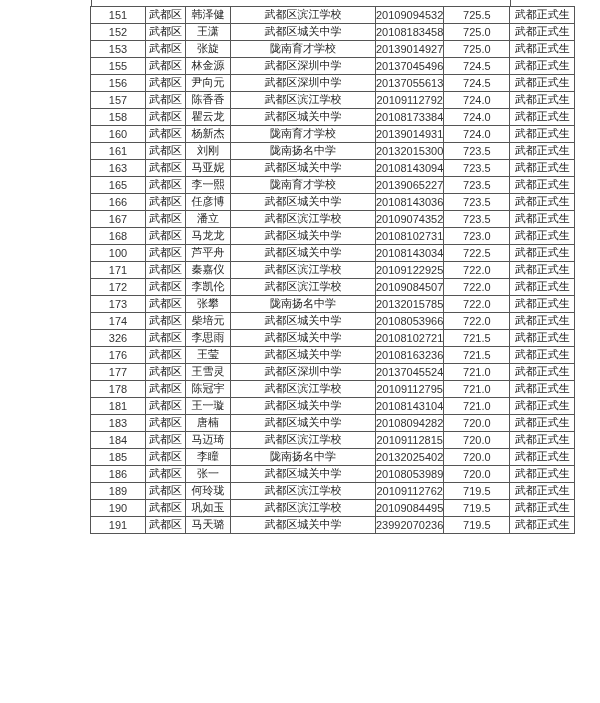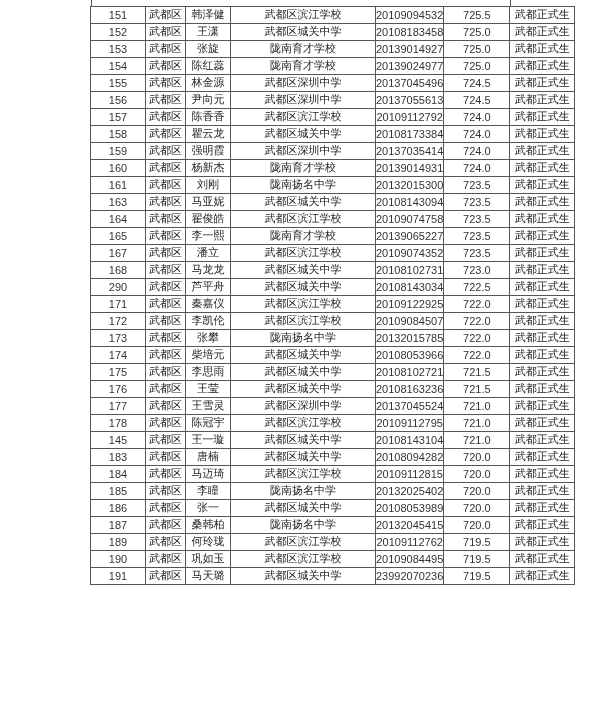--- a/index.html
+++ b/index.html
@@ -49,29 +49,20 @@
       <tr>
         <td class="num">153</td>
         <td class="district">武都区</td>
         <td class="name">张旋</td>
         <td class="school">陇南育才学校</td>
         <td class="id">20139014927</td>
         <td class="score">725.0</td>
         <td class="type">武都正式生</td>
       </tr>
       <tr>
-        <td class="num">154</td>
-        <td class="district">武都区</td>
-        <td class="name">陈红蕊</td>
-        <td class="school">陇南育才学校</td>
-        <td class="id">20139024977</td>
-        <td class="score">725.0</td>
-        <td class="type">武都正式生</td>
-      </tr>
-      <tr>
         <td class="num">155</td>
         <td class="district">武都区</td>
         <td class="name">林金源</td>
         <td class="school">武都区深圳中学</td>
         <td class="id">20137045496</td>
         <td class="score">724.5</td>
         <td class="type">武都正式生</td>
       </tr>
       <tr>
         <td class="num">156</td>
@@ -94,29 +85,20 @@
       <tr>
         <td class="num">158</td>
         <td class="district">武都区</td>
         <td class="name">瞿云龙</td>
         <td class="school">武都区城关中学</td>
         <td class="id">20108173384</td>
         <td class="score">724.0</td>
         <td class="type">武都正式生</td>
       </tr>
       <tr>
-        <td class="num">159</td>
-        <td class="district">武都区</td>
-        <td class="name">强明霞</td>
-        <td class="school">武都区深圳中学</td>
-        <td class="id">20137035414</td>
-        <td class="score">724.0</td>
-        <td class="type">武都正式生</td>
-      </tr>
-      <tr>
         <td class="num">160</td>
         <td class="district">武都区</td>
         <td class="name">杨新杰</td>
         <td class="school">陇南育才学校</td>
         <td class="id">20139014931</td>
         <td class="score">724.0</td>
         <td class="type">武都正式生</td>
       </tr>
       <tr>
         <td class="num">161</td>
@@ -130,57 +112,57 @@
       <tr>
         <td class="num">163</td>
         <td class="district">武都区</td>
         <td class="name">马亚妮</td>
         <td class="school">武都区城关中学</td>
         <td class="id">20108143094</td>
         <td class="score">723.5</td>
         <td class="type">武都正式生</td>
       </tr>
       <tr>
-        <td class="num">164</td>
-        <td class="district">武都区</td>
-        <td class="name">翟俊皓</td>
-        <td class="school">武都区滨江学校</td>
-        <td class="id">20109074758</td>
-        <td class="score">723.5</td>
-        <td class="type">武都正式生</td>
-      </tr>
-      <tr>
         <td class="num">165</td>
         <td class="district">武都区</td>
         <td class="name">李一熙</td>
         <td class="school">陇南育才学校</td>
         <td class="id">20139065227</td>
         <td class="score">723.5</td>
         <td class="type">武都正式生</td>
       </tr>
       <tr>
+        <td class="num">166</td>
+        <td class="district">武都区</td>
+        <td class="name">任彦博</td>
+        <td class="school">武都区城关中学</td>
+        <td class="id">20108143036</td>
+        <td class="score">723.5</td>
+        <td class="type">武都正式生</td>
+      </tr>
+      <tr>
         <td class="num">167</td>
         <td class="district">武都区</td>
         <td class="name">潘立</td>
         <td class="school">武都区滨江学校</td>
         <td class="id">20109074352</td>
         <td class="score">723.5</td>
         <td class="type">武都正式生</td>
       </tr>
       <tr>
         <td class="num">168</td>
         <td class="district">武都区</td>
         <td class="name">马龙龙</td>
         <td class="school">武都区城关中学</td>
         <td class="id">20108102731</td>
         <td class="score">723.0</td>
         <td class="type">武都正式生</td>
       </tr>
       <tr>
-        <td class="num">290</td>
+        <td class="num">100</td>
         <td class="district">武都区</td>
         <td class="name">芦平舟</td>
         <td class="school">武都区城关中学</td>
         <td class="id">20108143034</td>
         <td class="score">722.5</td>
         <td class="type">武都正式生</td>
       </tr>
       <tr>
         <td class="num">171</td>
         <td class="district">武都区</td>
@@ -211,21 +193,21 @@
       <tr>
         <td class="num">174</td>
         <td class="district">武都区</td>
         <td class="name">柴培元</td>
         <td class="school">武都区城关中学</td>
         <td class="id">20108053966</td>
         <td class="score">722.0</td>
         <td class="type">武都正式生</td>
       </tr>
       <tr>
-        <td class="num">175</td>
+        <td class="num">326</td>
         <td class="district">武都区</td>
         <td class="name">李思雨</td>
         <td class="school">武都区城关中学</td>
         <td class="id">20108102721</td>
         <td class="score">721.5</td>
         <td class="type">武都正式生</td>
       </tr>
       <tr>
         <td class="num">176</td>
         <td class="district">武都区</td>
@@ -247,21 +229,21 @@
       <tr>
         <td class="num">178</td>
         <td class="district">武都区</td>
         <td class="name">陈冠宇</td>
         <td class="school">武都区滨江学校</td>
         <td class="id">20109112795</td>
         <td class="score">721.0</td>
         <td class="type">武都正式生</td>
       </tr>
       <tr>
-        <td class="num">145</td>
+        <td class="num">181</td>
         <td class="district">武都区</td>
         <td class="name">王一璇</td>
         <td class="school">武都区城关中学</td>
         <td class="id">20108143104</td>
         <td class="score">721.0</td>
         <td class="type">武都正式生</td>
       </tr>
       <tr>
         <td class="num">183</td>
         <td class="district">武都区</td>
@@ -292,29 +274,20 @@
       <tr>
         <td class="num">186</td>
         <td class="district">武都区</td>
         <td class="name">张一</td>
         <td class="school">武都区城关中学</td>
         <td class="id">20108053989</td>
         <td class="score">720.0</td>
         <td class="type">武都正式生</td>
       </tr>
       <tr>
-        <td class="num">187</td>
-        <td class="district">武都区</td>
-        <td class="name">桑韩柏</td>
-        <td class="school">陇南扬名中学</td>
-        <td class="id">20132045415</td>
-        <td class="score">720.0</td>
-        <td class="type">武都正式生</td>
-      </tr>
-      <tr>
         <td class="num">189</td>
         <td class="district">武都区</td>
         <td class="name">何玲珑</td>
         <td class="school">武都区滨江学校</td>
         <td class="id">20109112762</td>
         <td class="score">719.5</td>
         <td class="type">武都正式生</td>
       </tr>
       <tr>
         <td class="num">190</td>

